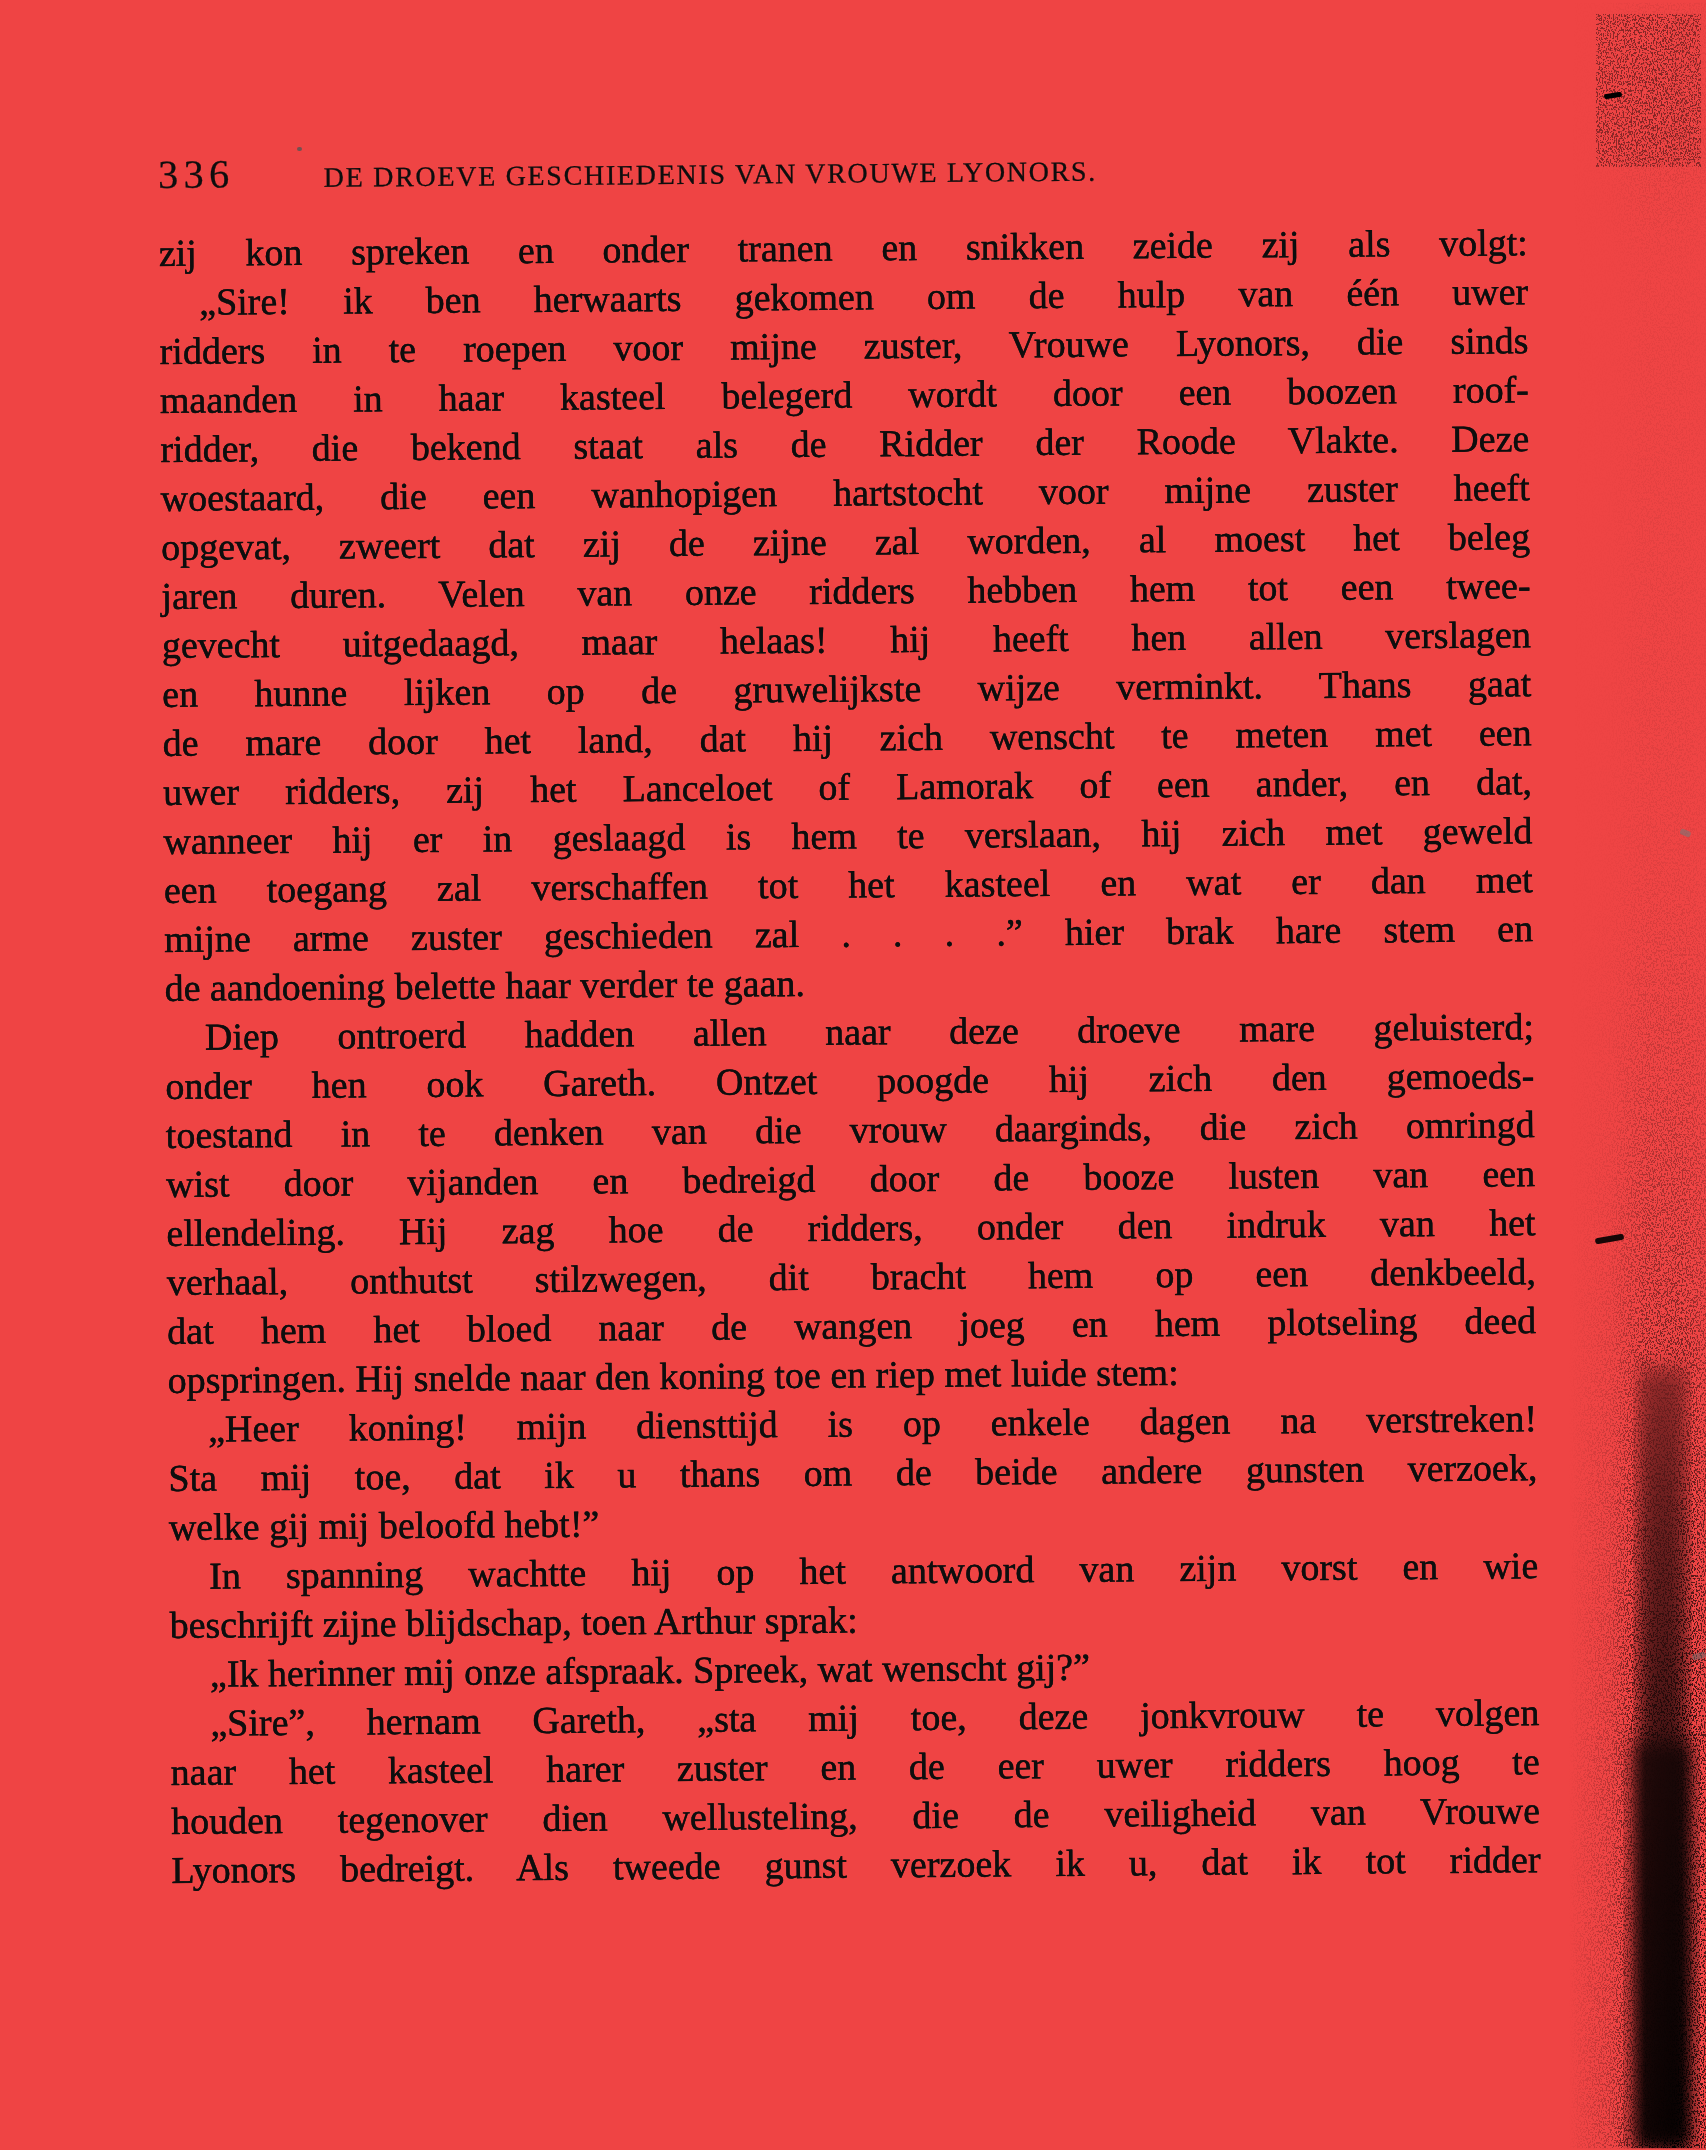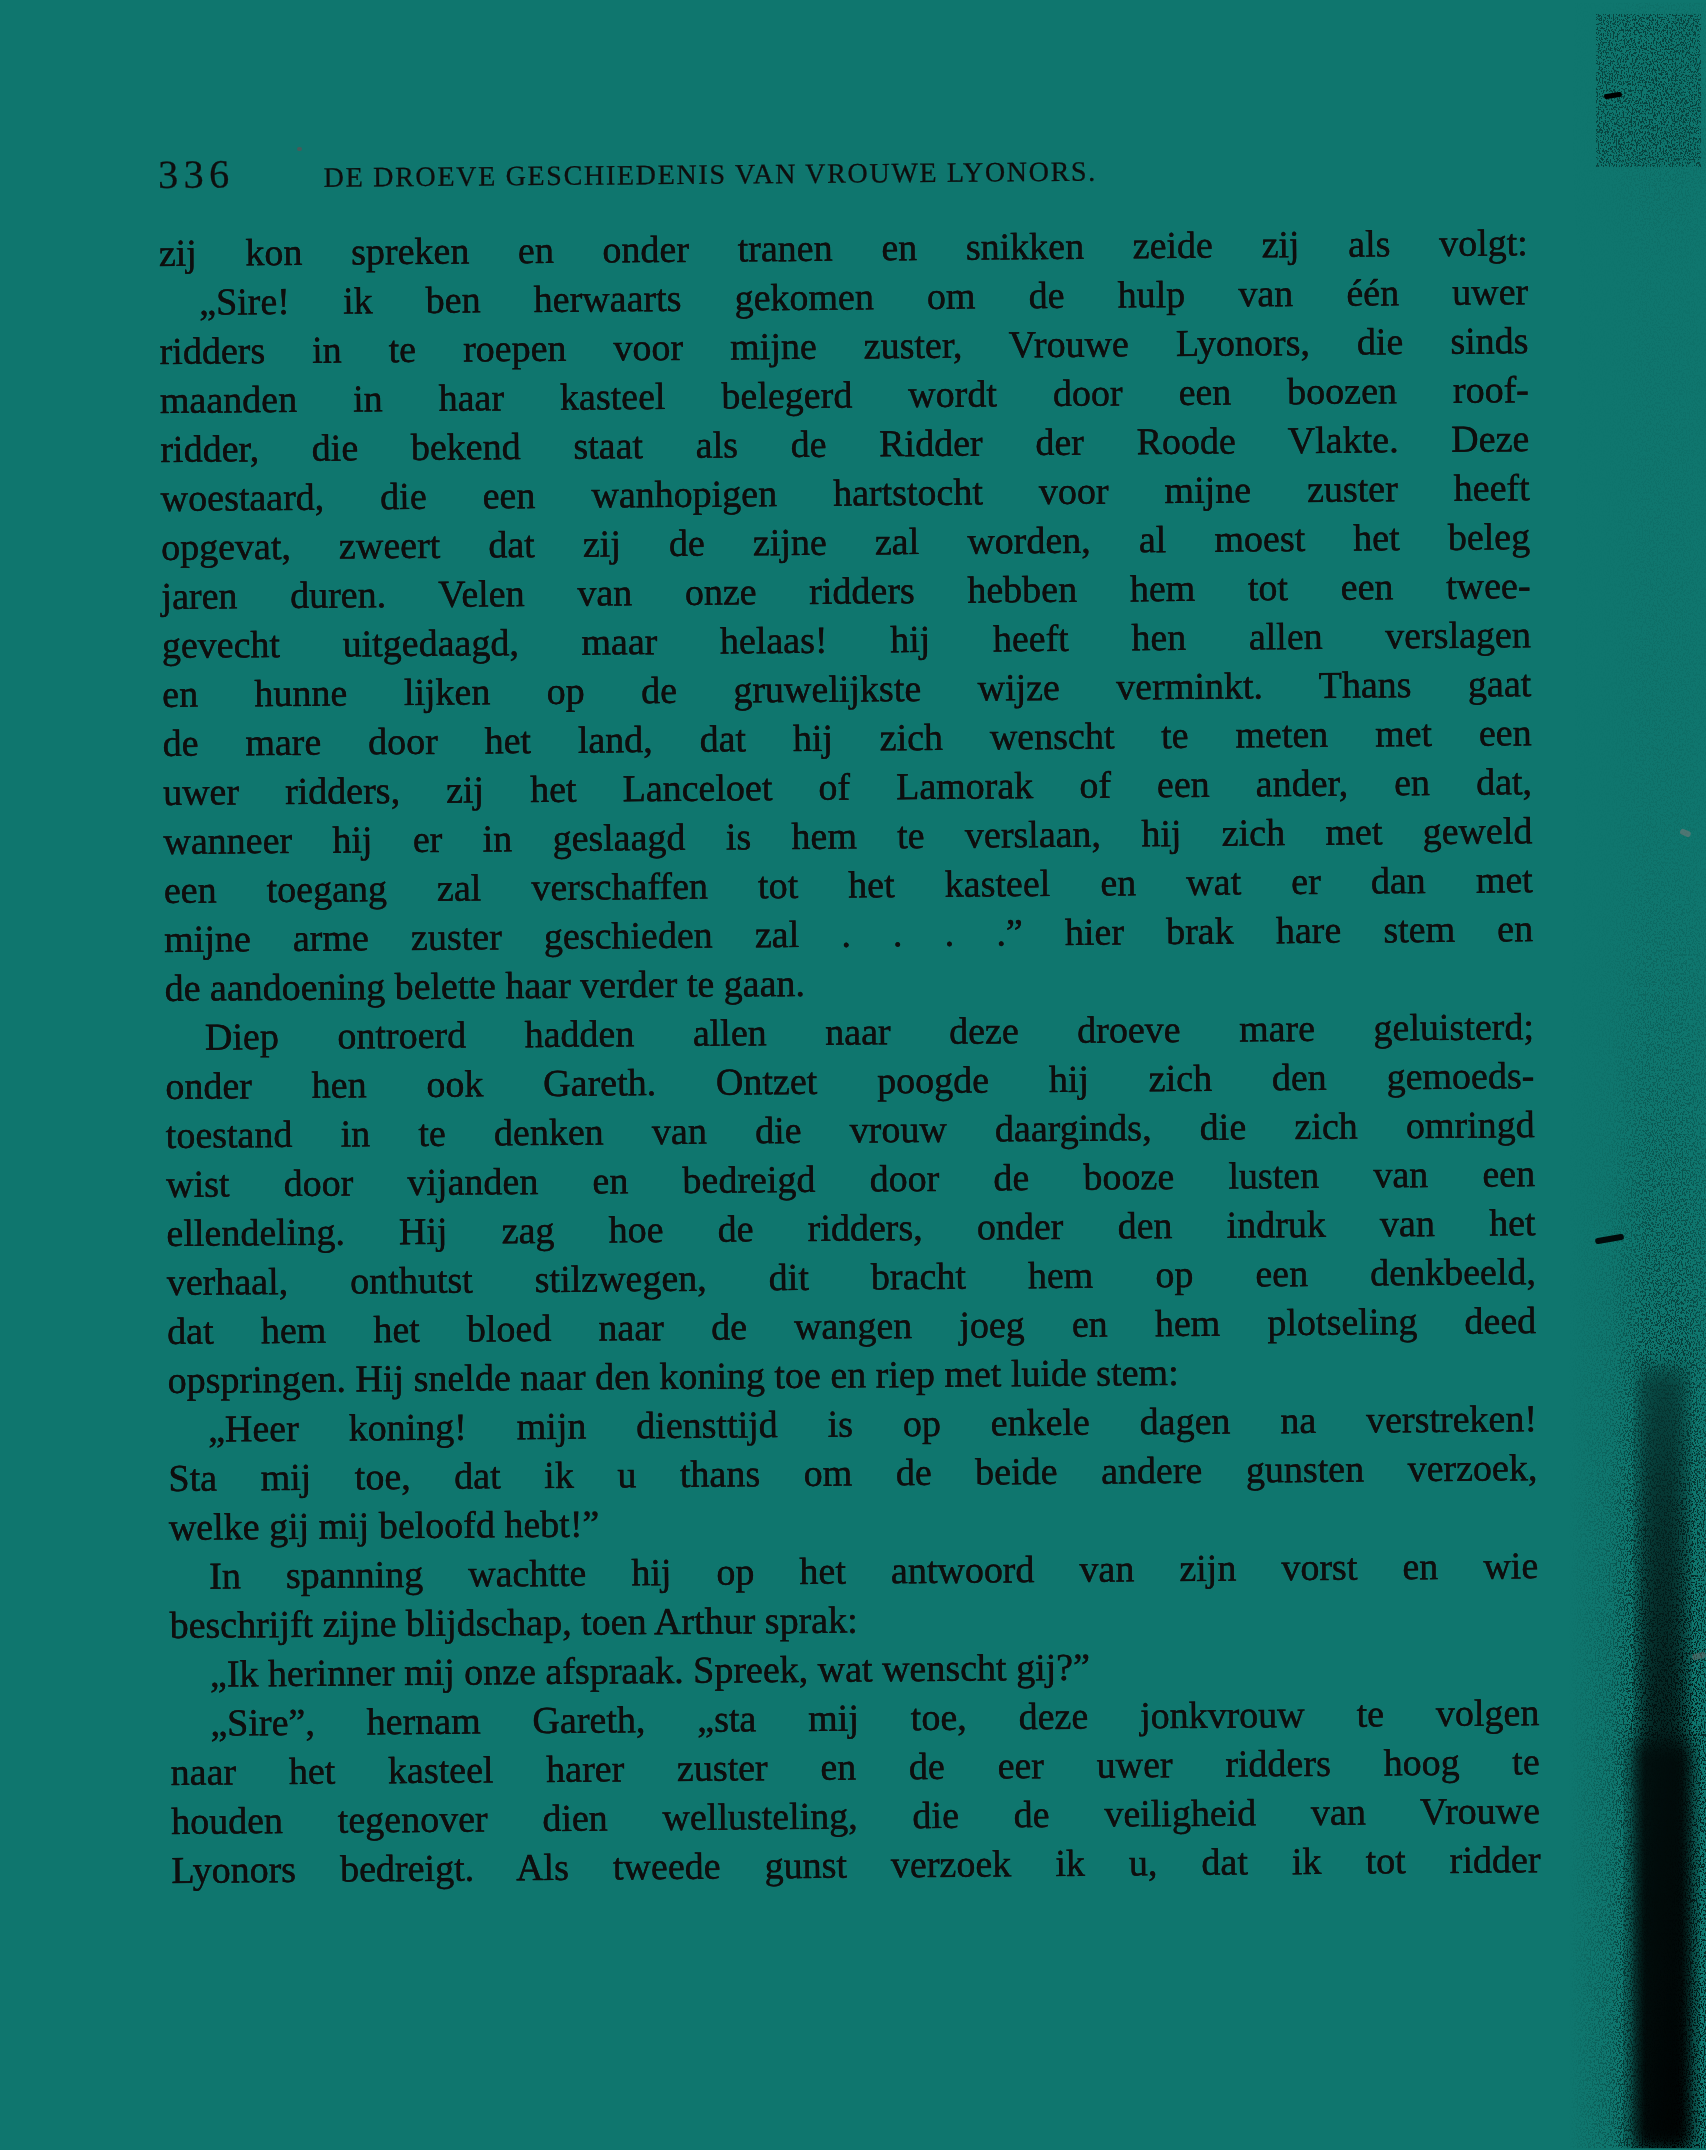--- a/index.html
+++ b/index.html
@@ -4,21 +4,21 @@
 <style>
   html, body {
     margin: 0;
     padding: 0;
     background: #ffffff;
   }
   .page {
     position: relative;
     width: 1707px;
     height: 2151px;
-    background: #0f766e;
+    background: #ef4444;
     overflow: hidden;
     font-family: "Liberation Serif", "DejaVu Serif", serif;
     color: #0e0e0e;
   }
   .content {
     position: absolute;
     left: 158px;
     top: 151px;
     width: 1369px;
     transform: rotate(-0.45deg);

